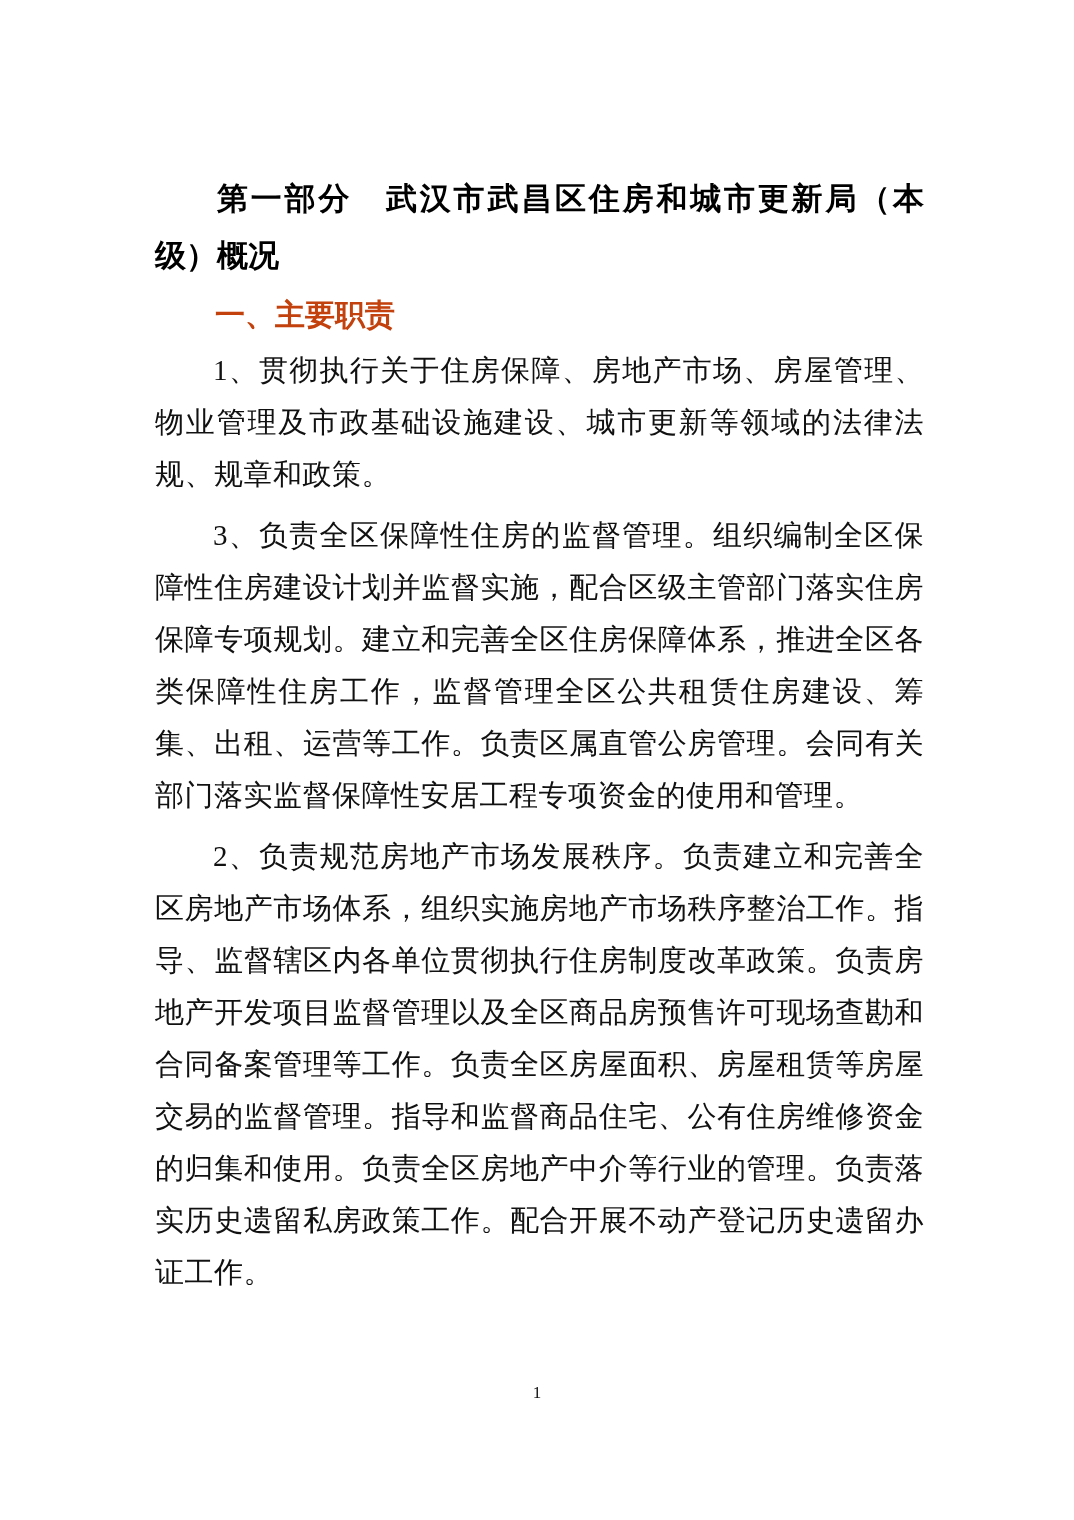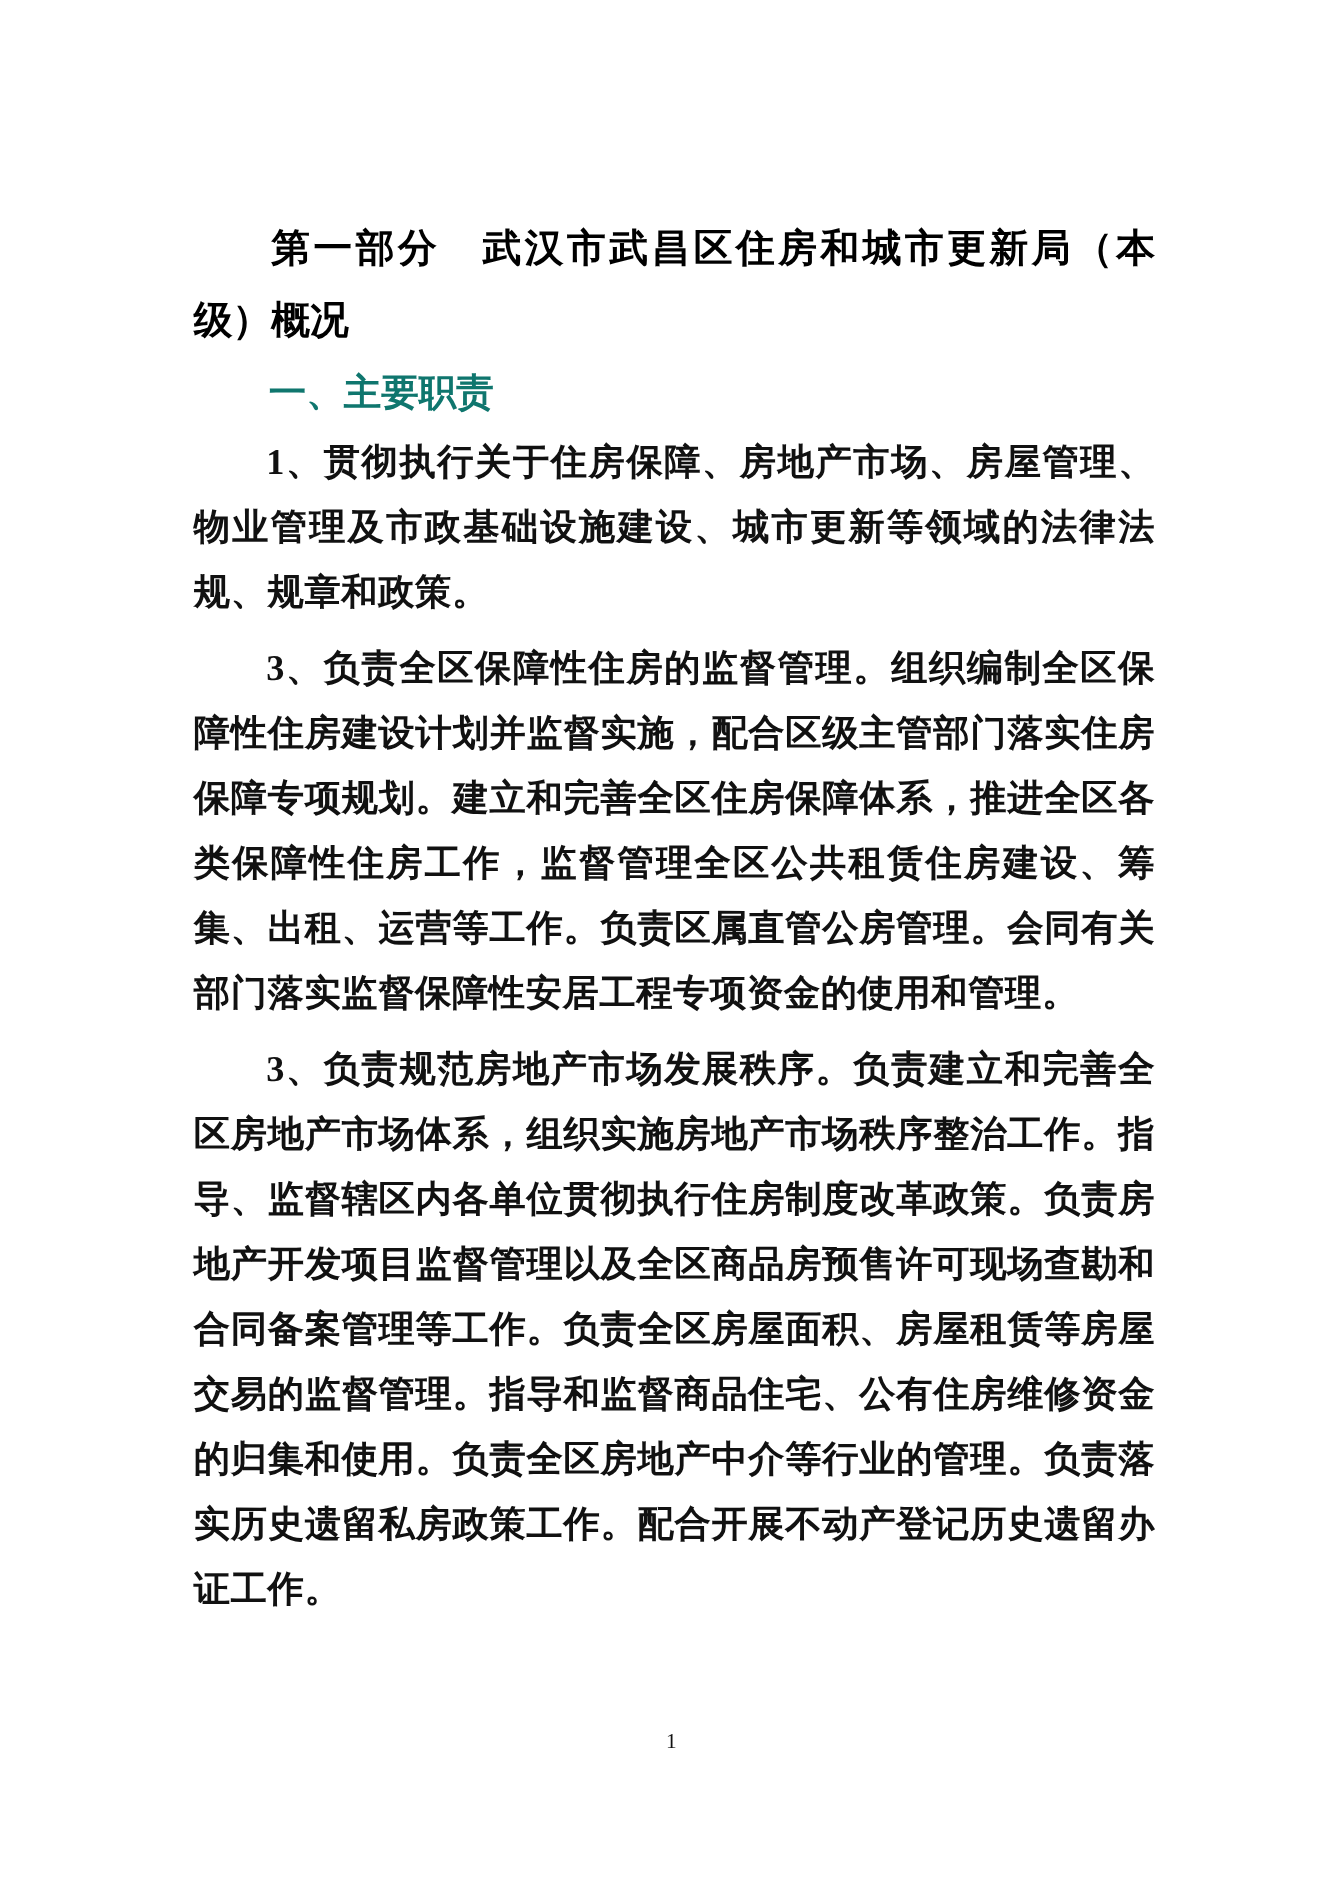--- a/index.html
+++ b/index.html
@@ -28,36 +28,35 @@
     margin: 0;
     color: #000000;
   }
   .section-heading {
     font-family: "Liberation Sans", "DejaVu Sans", sans-serif;
     font-weight: 700;
     font-size: 30px;
     line-height: 50px;
     text-indent: 2em;
     margin: 6px 0 4px 0;
-    color: #0f766e;
+    color: #c2410c;
   }
   .doc-body {
     font-family: "Liberation Serif", "DejaVu Serif", serif;
     font-weight: 400;
   }
   .body-para {
     font-size: 29px;
     line-height: 52px;
     text-indent: 2em;
     text-align: justify;
     text-justify: inter-character;
     letter-spacing: 0.5px;
     margin: 0 0 9px 0;
     color: #111111;
-    font-weight: bold;
   }
   .page-number {
     position: absolute;
     top: 1383px;
     left: 50%;
     transform: translateX(-50%);
     font-family: "Liberation Serif", "DejaVu Serif", serif;
     font-size: 17px;
     line-height: 20px;
     color: #111111;
@@ -67,17 +66,17 @@
 <body>
 
 <div class="page">
   <h1 class="doc-title">第一部分　武汉市武昌区住房和城市更新局（本级）概况</h1>
 
   <h2 class="section-heading">一、主要职责</h2>
 
   <div class="doc-body">
       <p class="body-para">1、贯彻执行关于住房保障、房地产市场、房屋管理、物业管理及市政基础设施建设、城市更新等领域的法律法规、规章和政策。</p>
       <p class="body-para">3、负责全区保障性住房的监督管理。组织编制全区保障性住房建设计划并监督实施，配合区级主管部门落实住房保障专项规划。建立和完善全区住房保障体系，推进全区各类保障性住房工作，监督管理全区公共租赁住房建设、筹集、出租、运营等工作。负责区属直管公房管理。会同有关部门落实监督保障性安居工程专项资金的使用和管理。</p>
-      <p class="body-para">3、负责规范房地产市场发展秩序。负责建立和完善全区房地产市场体系，组织实施房地产市场秩序整治工作。指导、监督辖区内各单位贯彻执行住房制度改革政策。负责房地产开发项目监督管理以及全区商品房预售许可现场查勘和合同备案管理等工作。负责全区房屋面积、房屋租赁等房屋交易的监督管理。指导和监督商品住宅、公有住房维修资金的归集和使用。负责全区房地产中介等行业的管理。负责落实历史遗留私房政策工作。配合开展不动产登记历史遗留办证工作。</p>
+      <p class="body-para">2、负责规范房地产市场发展秩序。负责建立和完善全区房地产市场体系，组织实施房地产市场秩序整治工作。指导、监督辖区内各单位贯彻执行住房制度改革政策。负责房地产开发项目监督管理以及全区商品房预售许可现场查勘和合同备案管理等工作。负责全区房屋面积、房屋租赁等房屋交易的监督管理。指导和监督商品住宅、公有住房维修资金的归集和使用。负责全区房地产中介等行业的管理。负责落实历史遗留私房政策工作。配合开展不动产登记历史遗留办证工作。</p>
     </div>
 
   <div class="page-number">1</div>
 </div>
 
 </body></html>

